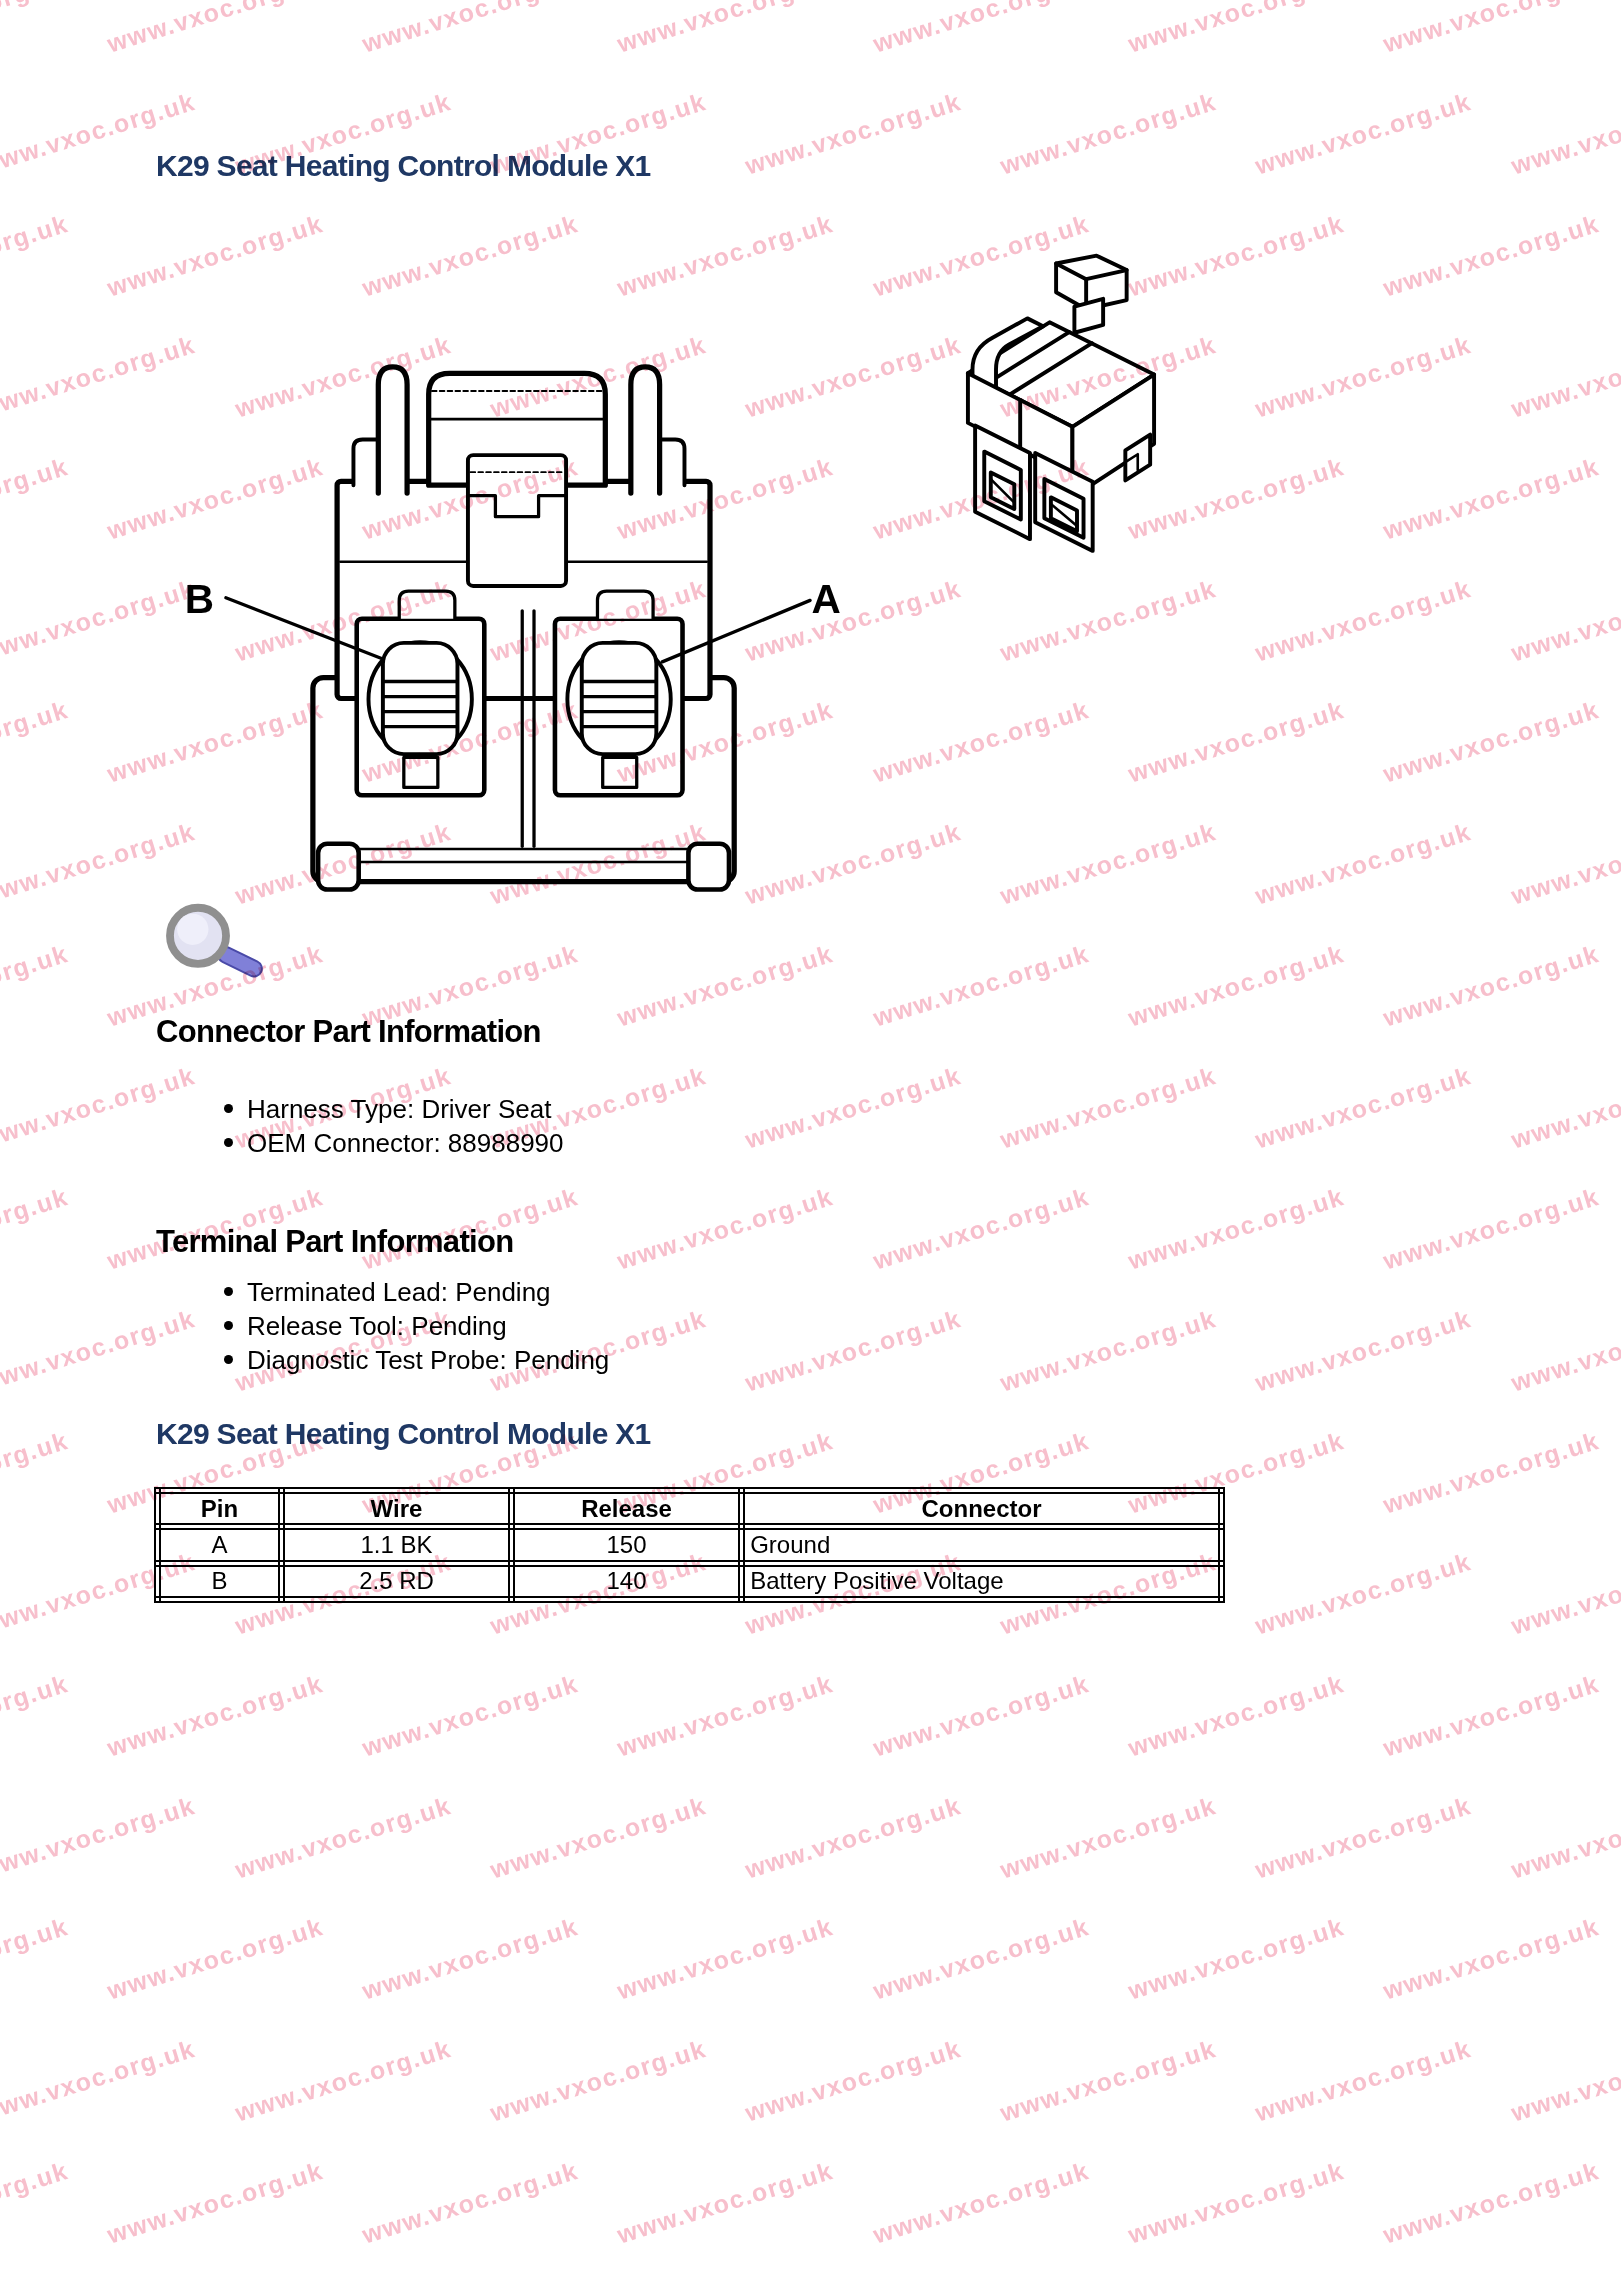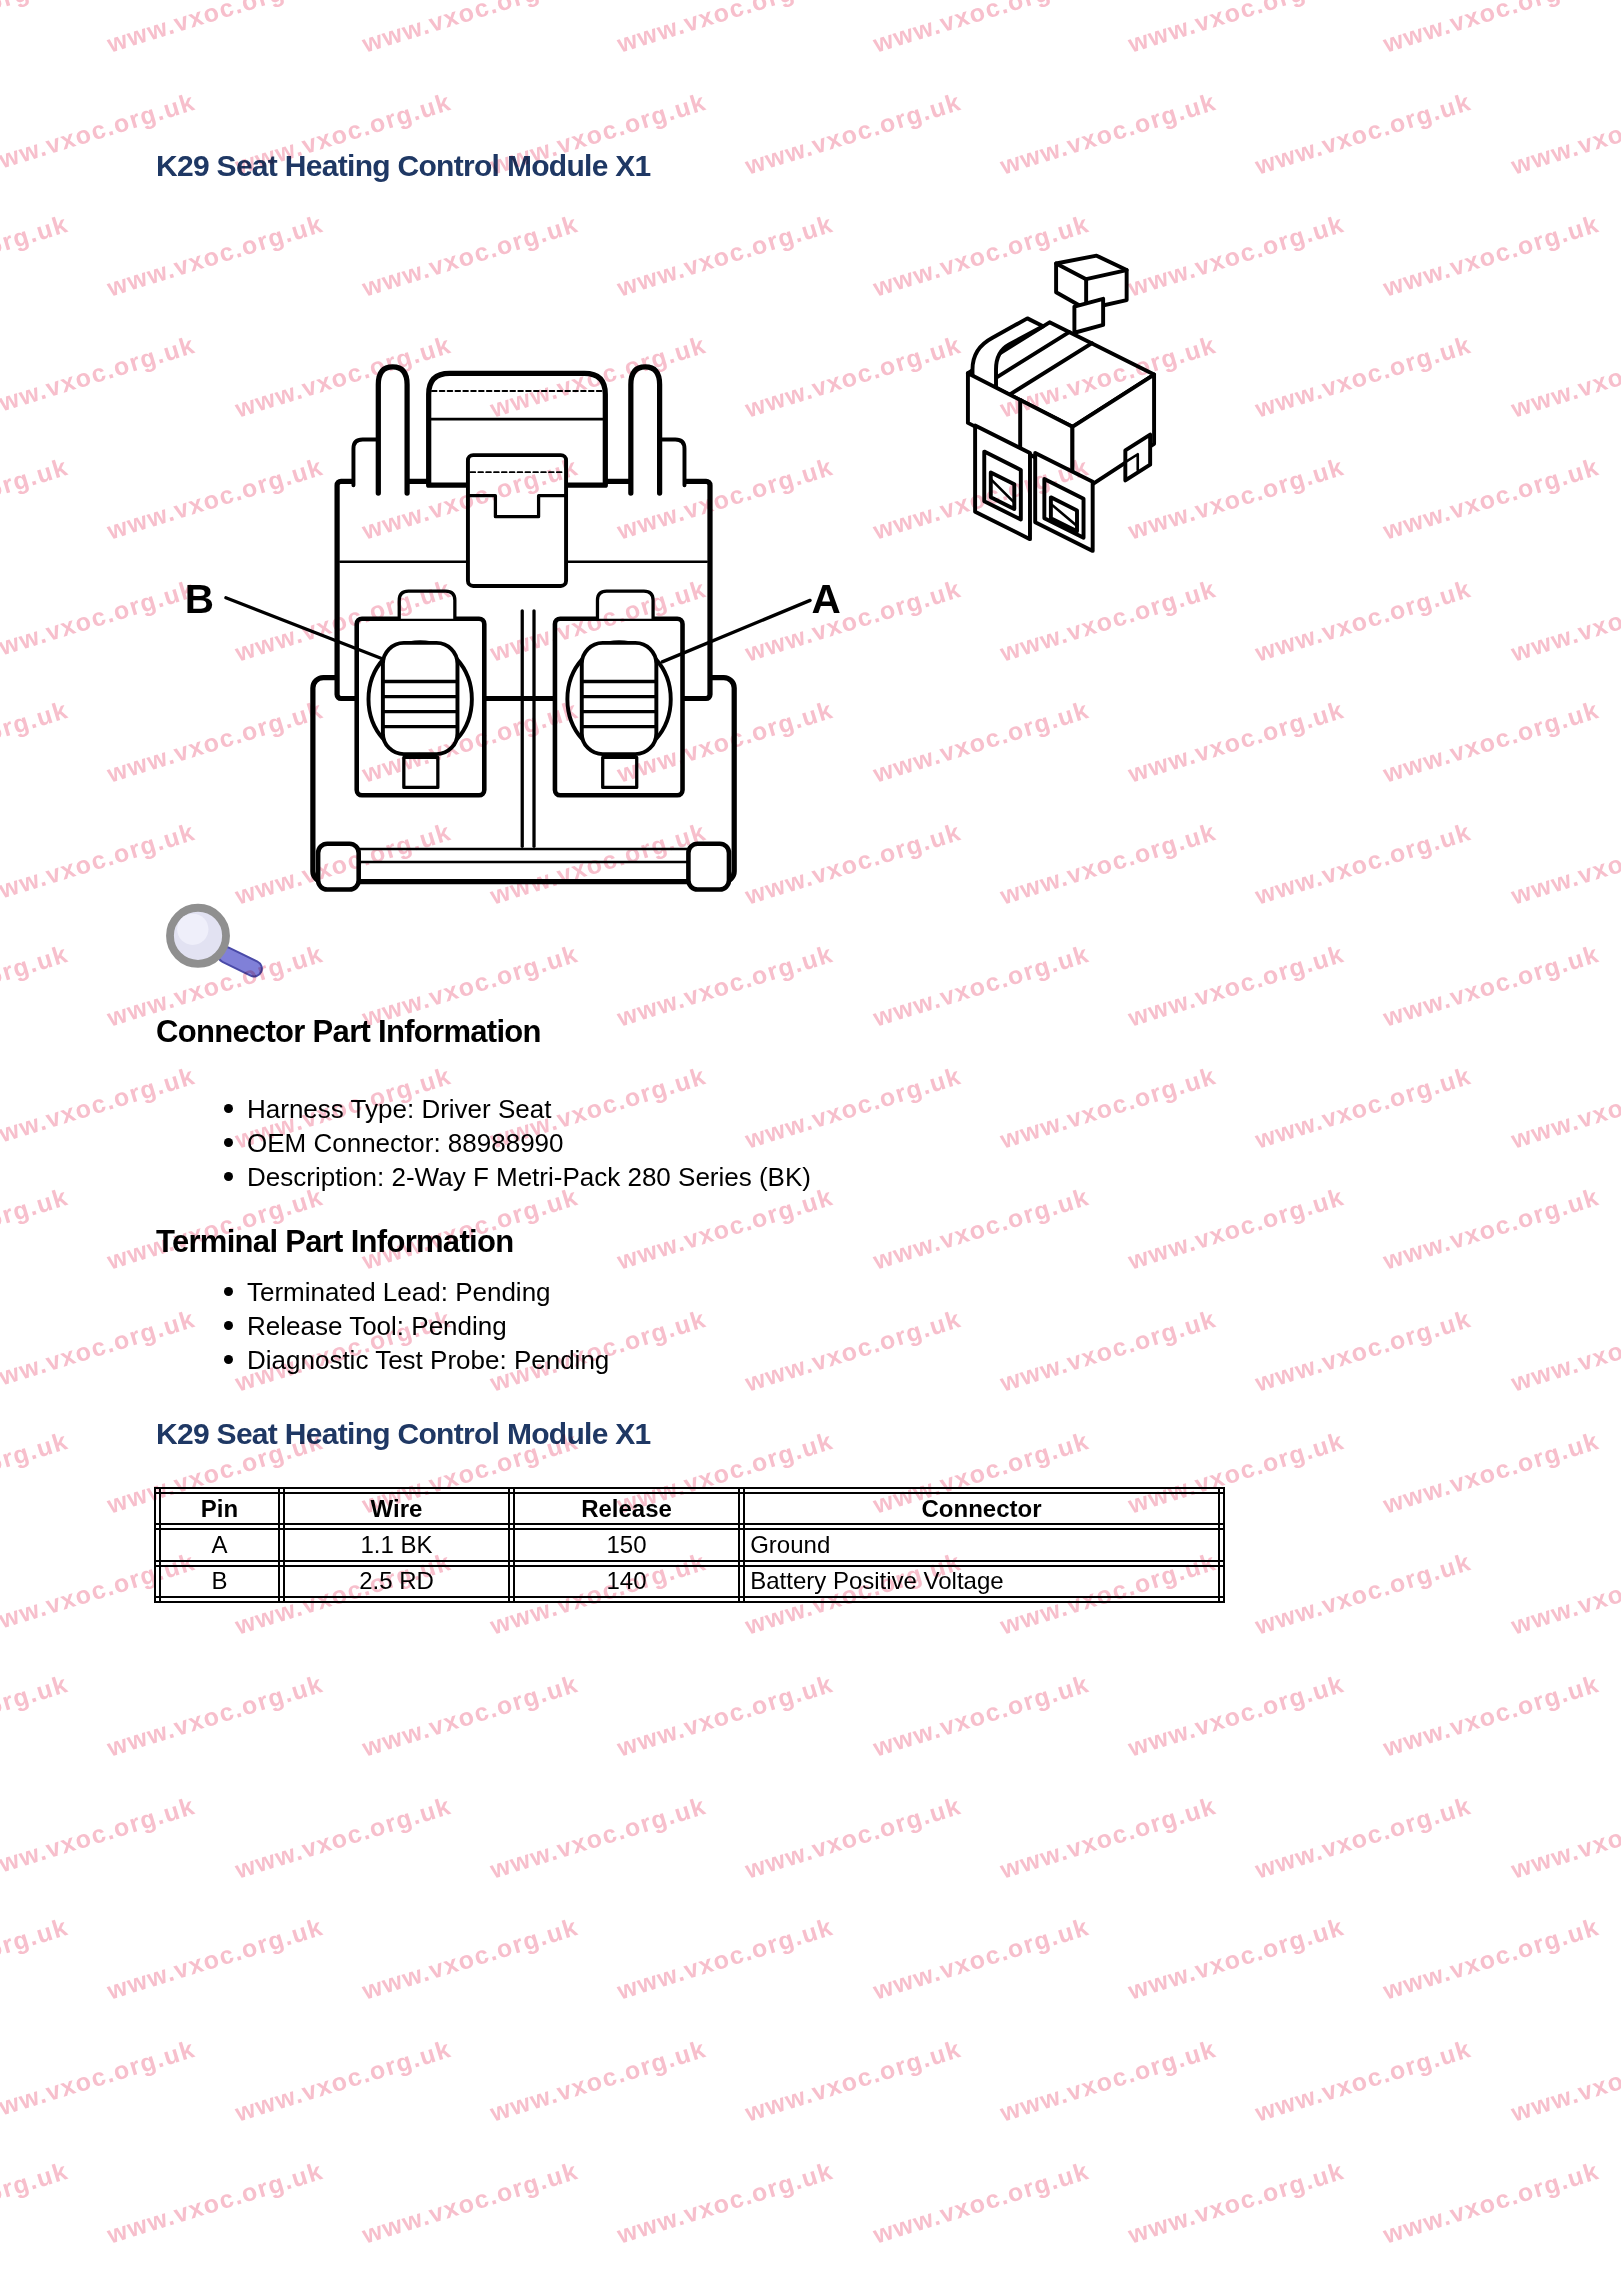--- a/index.html
+++ b/index.html
@@ -351,21 +351,20 @@
     <rect x="104" y="70" width="72" height="24" rx="12" fill="#8080d8" stroke="#4a4aa8" stroke-width="3"></rect>
   </g>
   <circle cx="72" cy="58" r="43" fill="#e2e2f2" stroke="#8f8f8f" stroke-width="12"></circle>
   <circle cx="64" cy="48" r="24" fill="#efeffa" stroke="none"></circle>
 </svg>
 
 <div id="connector-heading" class="black-heading">Connector Part Information</div>
 <ul id="connector-list" class="bullets">
   <li>Harness Type: Driver Seat</li>
   <li>OEM Connector: 88988990</li>
-  <li>Description: 2-Way F Metri-Pack 280 Series (BK)</li>
 </ul>
 
 <div id="terminal-heading" class="black-heading">Terminal Part Information</div>
 <ul id="terminal-list" class="bullets">
   <li>Terminated Lead: Pending</li>
   <li>Release Tool: Pending</li>
   <li>Diagnostic Test Probe: Pending</li>
 </ul>
 
 <div id="pinout-title" class="navy-title">K29 Seat Heating Control Module X1</div>

